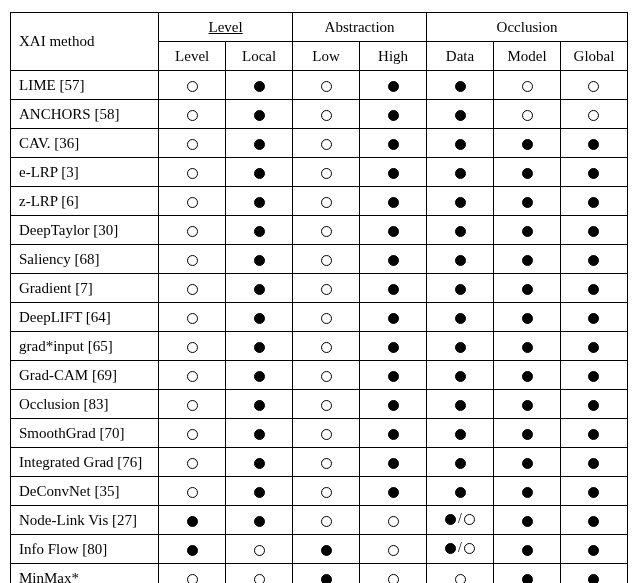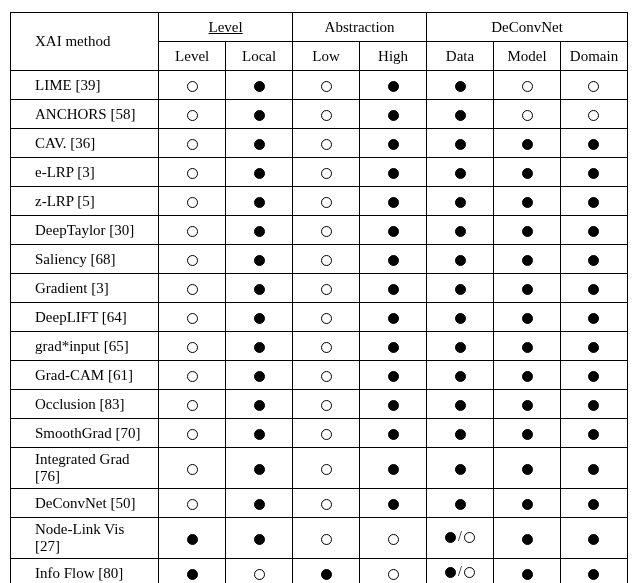--- a/index.html
+++ b/index.html
@@ -21,21 +21,21 @@
     padding: 3px 6px;
     text-align: center;
     vertical-align: middle;
     height: 22px;
   }
   th {
     font-weight: normal;
   }
   .method-col {
     text-align: left;
-    padding-left: 24px;
+    padding-left: 8px;
     width: 146px;
   }
   .top-border    { border-top: 1.5px solid #000; }
   .row-sep       { border-bottom: 1px solid #000; }
   .mark {
     display: inline-block;
     width: 11px;
     height: 11px;
     border-radius: 50%;
     border: 1.3px solid #000;
@@ -63,35 +63,35 @@
       <col style="width:66px">
     <col style="width:66px">
       <col style="width:66px">
       <col style="width:66px">
   </colgroup>
   <thead>
       <tr>
         <th rowspan="2" class="method-col top-border row-sep">XAI method</th>
         <th colspan="2" class="top-border" style="border-bottom: 1px solid rgb(0, 0, 0); text-decoration: underline;">Level</th>
         <th colspan="2" class="top-border" style="border-bottom: 1px solid rgb(0, 0, 0);">Abstraction</th>
-        <th colspan="3" class="top-border" style="border-bottom: 1px solid rgb(0, 0, 0);">DeConvNet</th>
+        <th colspan="3" class="top-border" style="border-bottom: 1px solid rgb(0, 0, 0);">Occlusion</th>
       </tr>
       <tr>
         <th class="row-sep">Level</th>
         <th class="row-sep">Local</th>
         <th class="row-sep">Low</th>
         <th class="row-sep">High</th>
         <th class="row-sep">Data</th>
         <th class="row-sep">Model</th>
-        <th class="row-sep">Domain</th>
+        <th class="row-sep">Global</th>
       </tr>
     </thead>
   <tbody>
       <tr>
-        <td class="method-col row-sep">LIME [39]</td>
+        <td class="method-col row-sep">LIME [57]</td>
         <td class="row-sep"><span class="mark"></span></td>
         <td class="row-sep"><span class="mark filled"></span></td>
         <td class="row-sep"><span class="mark"></span></td>
         <td class="row-sep"><span class="mark filled"></span></td>
         <td class="row-sep"><span class="mark filled"></span></td>
         <td class="row-sep"><span class="mark"></span></td>
         <td class="row-sep"><span class="mark"></span></td>
       </tr>
       <tr>
         <td class="method-col row-sep">ANCHORS [58]</td>
@@ -117,21 +117,21 @@
         <td class="method-col row-sep">e-LRP [3]</td>
         <td class="row-sep"><span class="mark"></span></td>
         <td class="row-sep"><span class="mark filled"></span></td>
         <td class="row-sep"><span class="mark"></span></td>
         <td class="row-sep"><span class="mark filled"></span></td>
         <td class="row-sep"><span class="mark filled"></span></td>
         <td class="row-sep"><span class="mark filled"></span></td>
         <td class="row-sep"><span class="mark filled"></span></td>
       </tr>
       <tr>
-        <td class="method-col row-sep">z-LRP [5]</td>
+        <td class="method-col row-sep">z-LRP [6]</td>
         <td class="row-sep"><span class="mark"></span></td>
         <td class="row-sep"><span class="mark filled"></span></td>
         <td class="row-sep"><span class="mark"></span></td>
         <td class="row-sep"><span class="mark filled"></span></td>
         <td class="row-sep"><span class="mark filled"></span></td>
         <td class="row-sep"><span class="mark filled"></span></td>
         <td class="row-sep"><span class="mark filled"></span></td>
       </tr>
       <tr>
         <td class="method-col row-sep">DeepTaylor [30]</td>
@@ -147,21 +147,21 @@
         <td class="method-col row-sep">Saliency [68]</td>
         <td class="row-sep"><span class="mark"></span></td>
         <td class="row-sep"><span class="mark filled"></span></td>
         <td class="row-sep"><span class="mark"></span></td>
         <td class="row-sep"><span class="mark filled"></span></td>
         <td class="row-sep"><span class="mark filled"></span></td>
         <td class="row-sep"><span class="mark filled"></span></td>
         <td class="row-sep"><span class="mark filled"></span></td>
       </tr>
       <tr>
-        <td class="method-col row-sep">Gradient [3]</td>
+        <td class="method-col row-sep">Gradient [7]</td>
         <td class="row-sep"><span class="mark"></span></td>
         <td class="row-sep"><span class="mark filled"></span></td>
         <td class="row-sep"><span class="mark"></span></td>
         <td class="row-sep"><span class="mark filled"></span></td>
         <td class="row-sep"><span class="mark filled"></span></td>
         <td class="row-sep"><span class="mark filled"></span></td>
         <td class="row-sep"><span class="mark filled"></span></td>
       </tr>
       <tr>
         <td class="method-col row-sep">DeepLIFT [64]</td>
@@ -177,21 +177,21 @@
         <td class="method-col row-sep">grad*input [65]</td>
         <td class="row-sep"><span class="mark"></span></td>
         <td class="row-sep"><span class="mark filled"></span></td>
         <td class="row-sep"><span class="mark"></span></td>
         <td class="row-sep"><span class="mark filled"></span></td>
         <td class="row-sep"><span class="mark filled"></span></td>
         <td class="row-sep"><span class="mark filled"></span></td>
         <td class="row-sep"><span class="mark filled"></span></td>
       </tr>
       <tr>
-        <td class="method-col row-sep">Grad-CAM [61]</td>
+        <td class="method-col row-sep">Grad-CAM [69]</td>
         <td class="row-sep"><span class="mark"></span></td>
         <td class="row-sep"><span class="mark filled"></span></td>
         <td class="row-sep"><span class="mark"></span></td>
         <td class="row-sep"><span class="mark filled"></span></td>
         <td class="row-sep"><span class="mark filled"></span></td>
         <td class="row-sep"><span class="mark filled"></span></td>
         <td class="row-sep"><span class="mark filled"></span></td>
       </tr>
       <tr>
         <td class="method-col row-sep">Occlusion [83]</td>
@@ -217,21 +217,21 @@
         <td class="method-col row-sep">Integrated Grad [76]</td>
         <td class="row-sep"><span class="mark"></span></td>
         <td class="row-sep"><span class="mark filled"></span></td>
         <td class="row-sep"><span class="mark"></span></td>
         <td class="row-sep"><span class="mark filled"></span></td>
         <td class="row-sep"><span class="mark filled"></span></td>
         <td class="row-sep"><span class="mark filled"></span></td>
         <td class="row-sep"><span class="mark filled"></span></td>
       </tr>
       <tr>
-        <td class="method-col row-sep">DeConvNet [50]</td>
+        <td class="method-col row-sep">DeConvNet [35]</td>
         <td class="row-sep"><span class="mark"></span></td>
         <td class="row-sep"><span class="mark filled"></span></td>
         <td class="row-sep"><span class="mark"></span></td>
         <td class="row-sep"><span class="mark filled"></span></td>
         <td class="row-sep"><span class="mark filled"></span></td>
         <td class="row-sep"><span class="mark filled"></span></td>
         <td class="row-sep"><span class="mark filled"></span></td>
       </tr>
       <tr>
         <td class="method-col row-sep">Node-Link Vis [27]</td>

